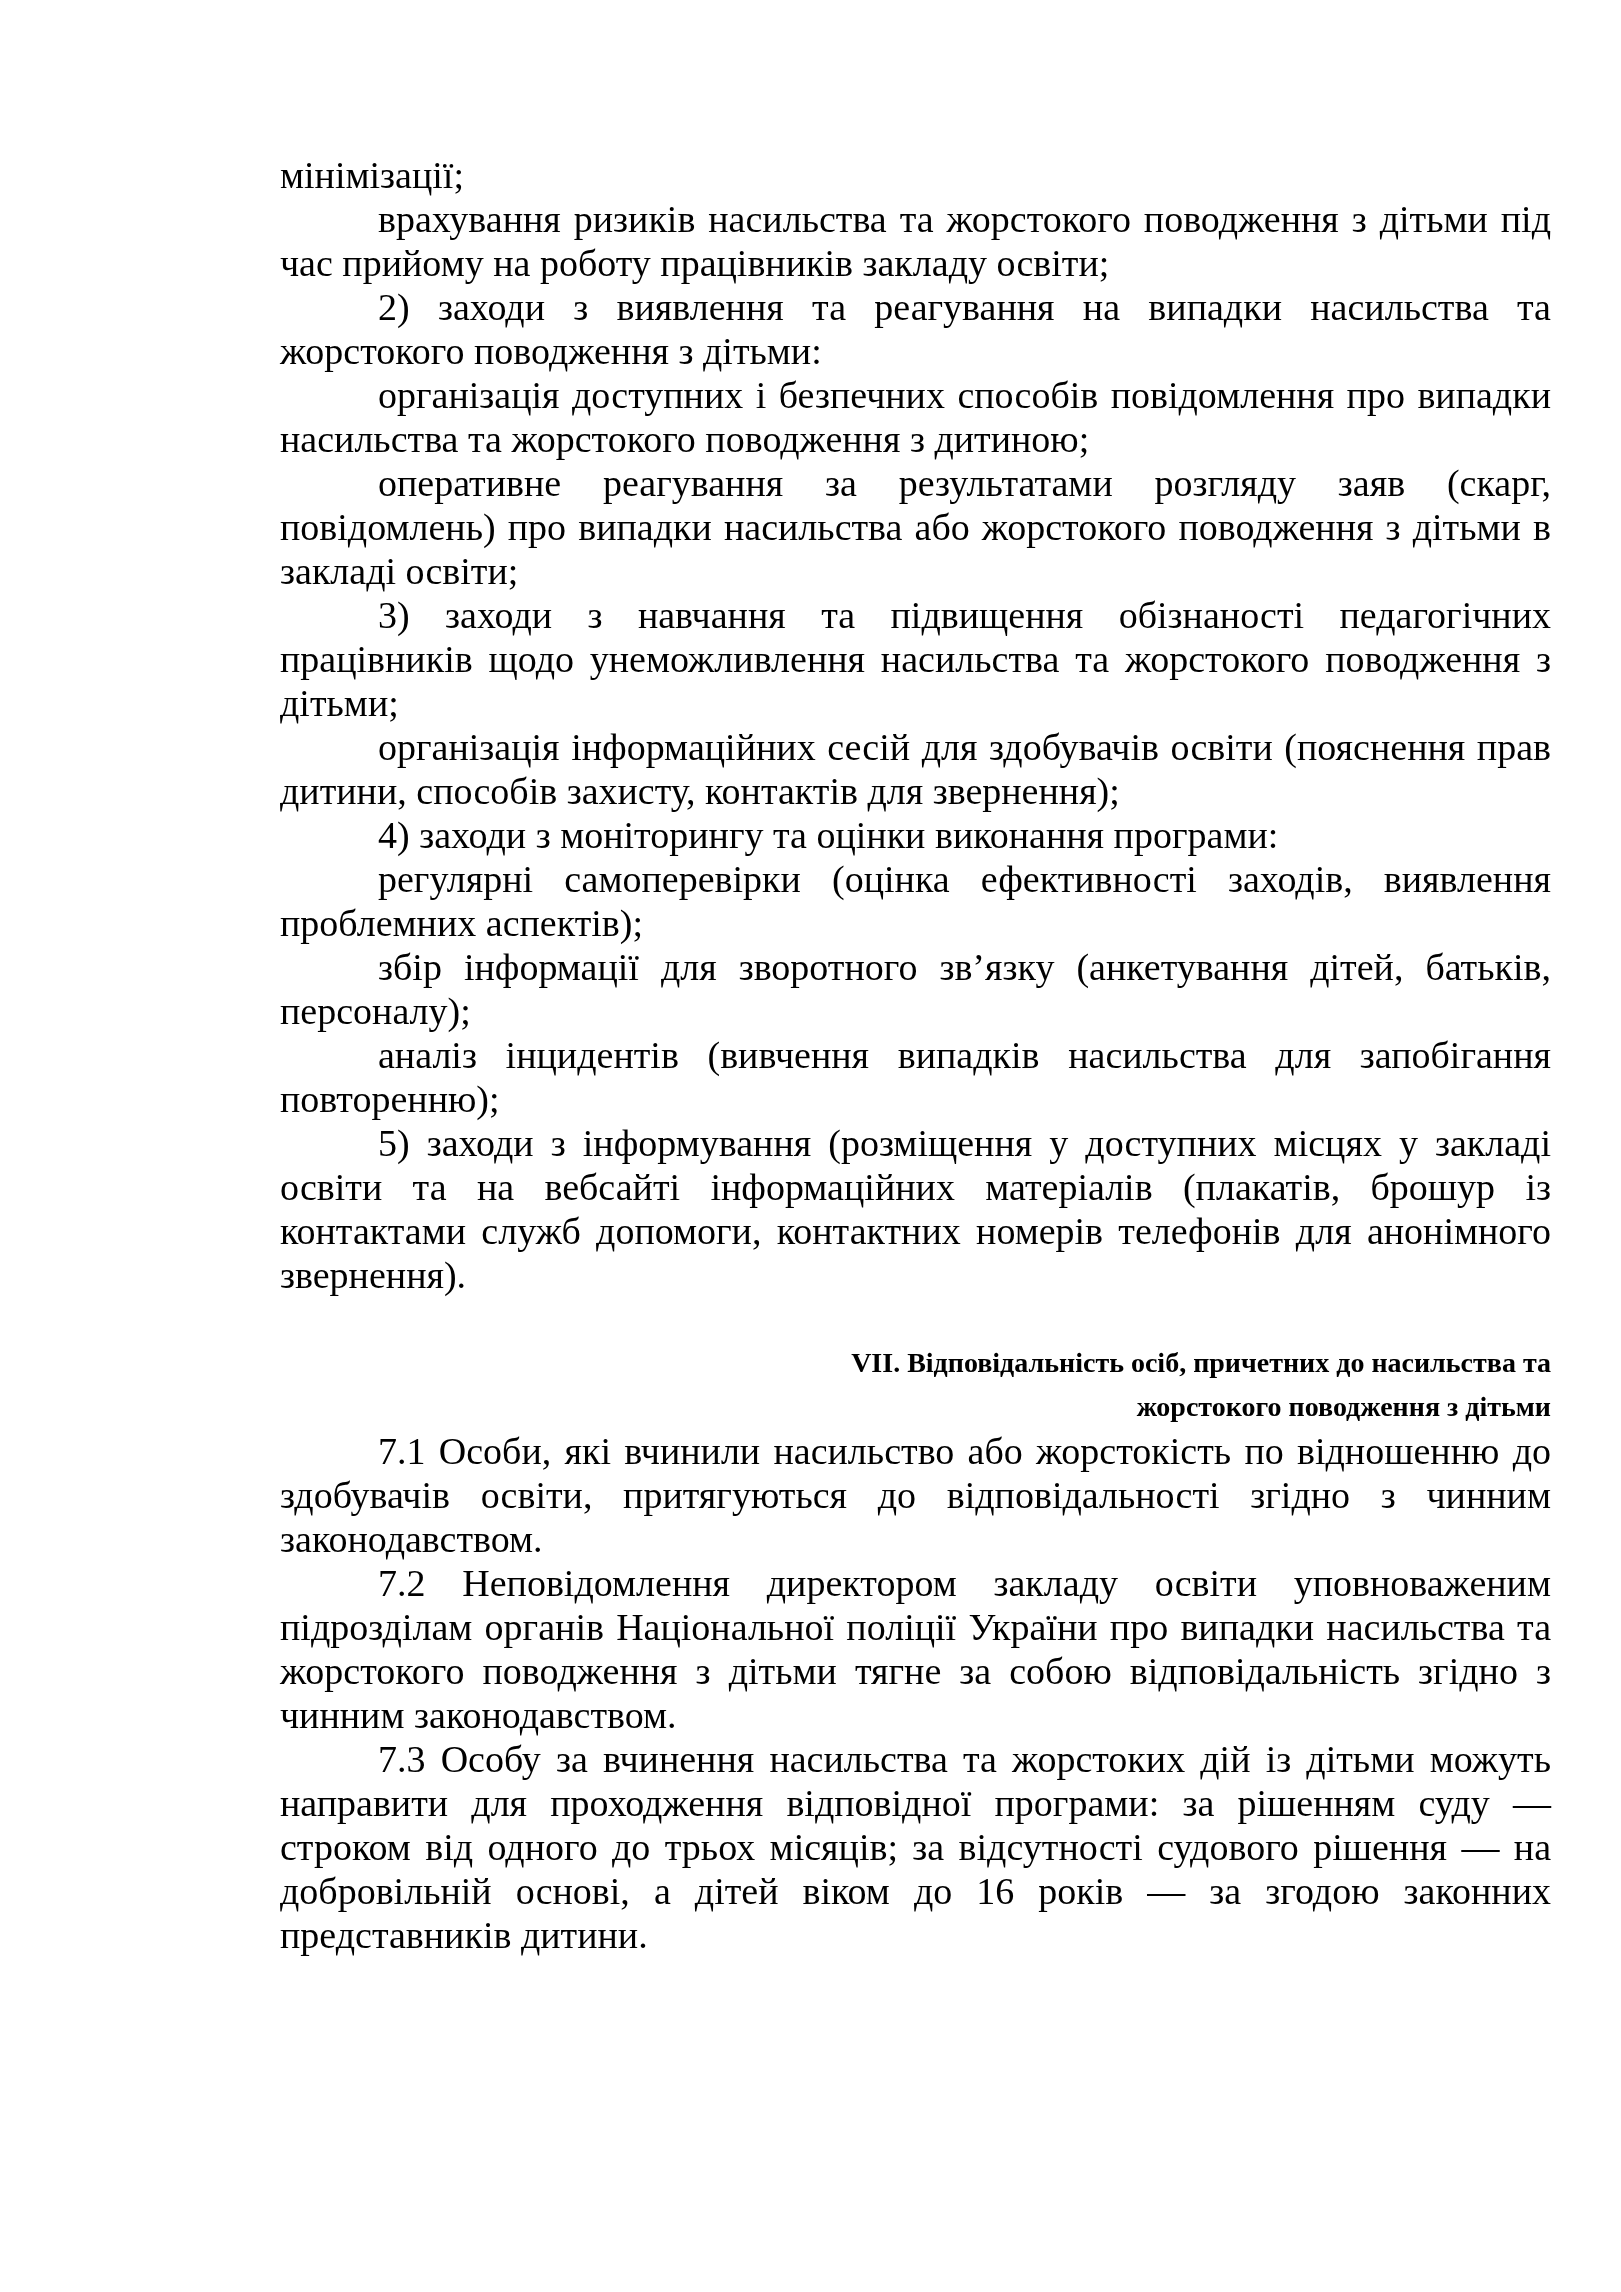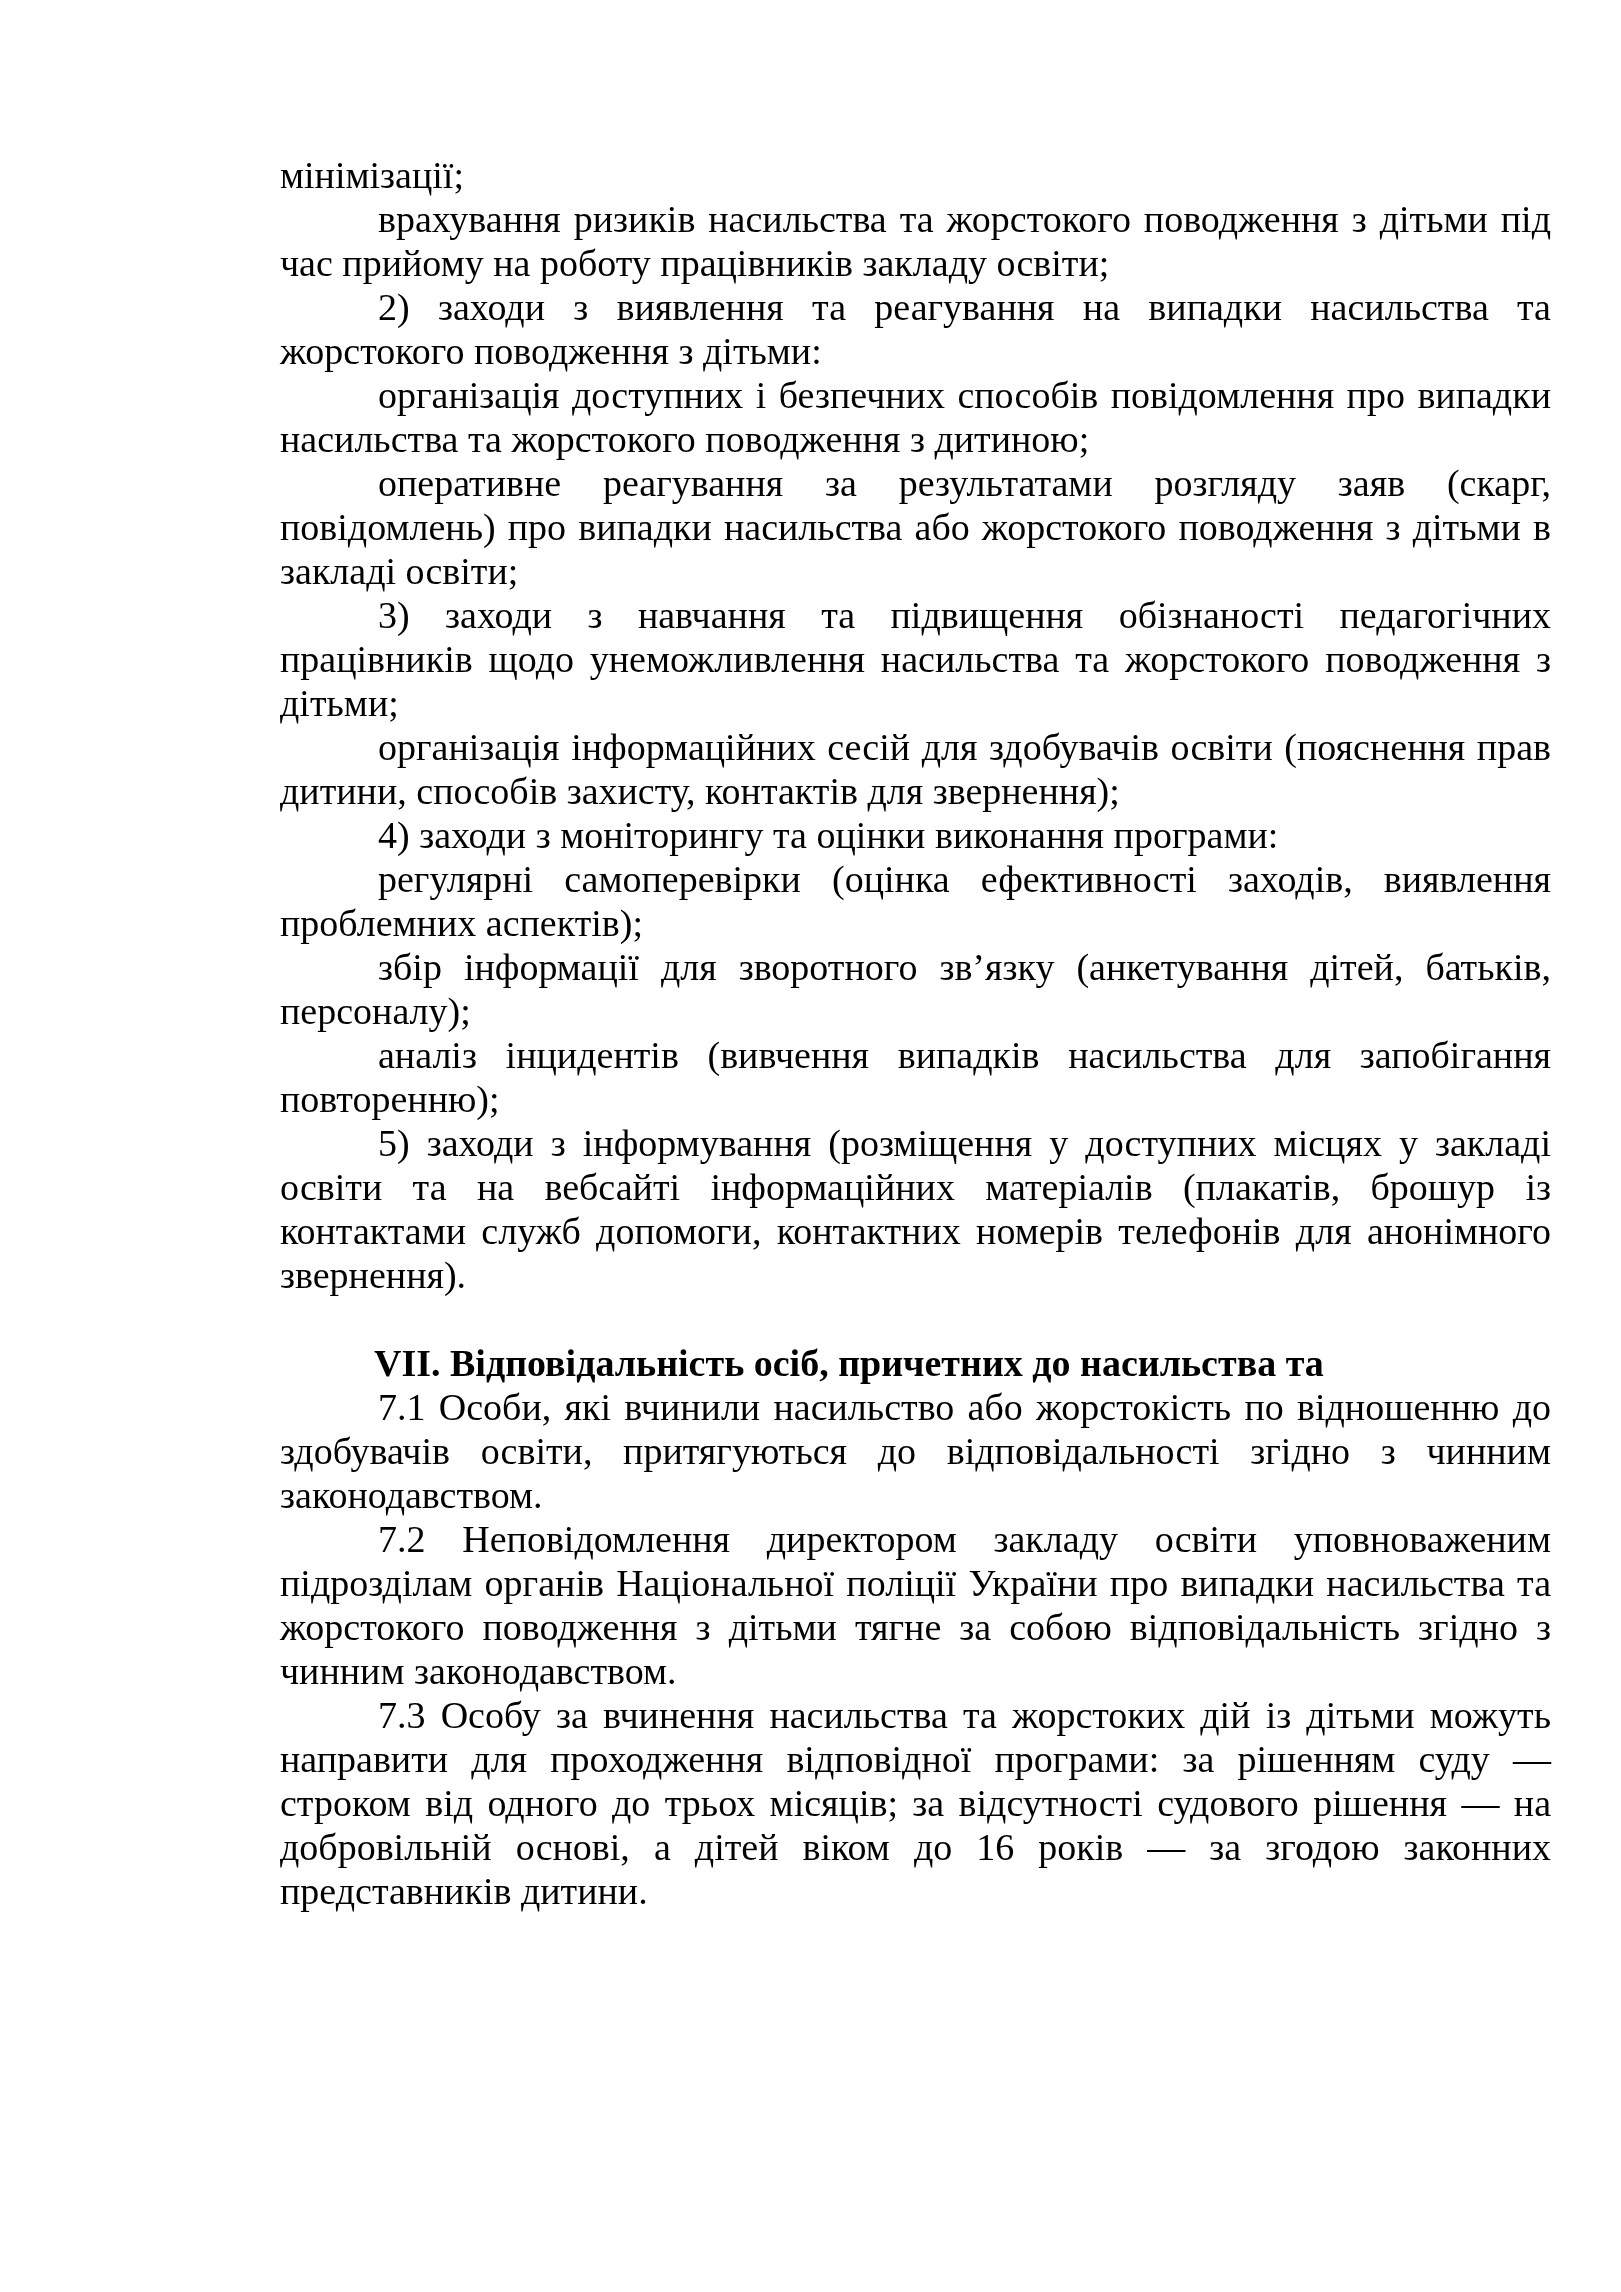--- a/index.html
+++ b/index.html
@@ -29,23 +29,23 @@
     text-align: justify;
     text-indent: 98px;
     hyphens: none;
   }
   .para.cont {
     text-indent: 0;
   }
   .heading {
     margin: 44px 0 0 94px;
     padding: 0;
-    text-align: left;
+    text-align: right;
     font-weight: bold;
-    font-size: 38px;
+    font-size: 28px;
     line-height: 44px;
   }
   .heading span {
     display: block;
   }
 </style>
 </head>
 <body>
 
 <div class="page">
@@ -57,19 +57,20 @@
   <p class="para">3) заходи з навчання та підвищення обізнаності педагогічних працівників щодо унеможливлення насильства та жорстокого поводження з дітьми;</p>
   <p class="para">організація інформаційних сесій для здобувачів освіти (пояснення прав дитини, способів захисту, контактів для звернення);</p>
   <p class="para">4) заходи з моніторингу та оцінки виконання програми:</p>
   <p class="para">регулярні самоперевірки (оцінка ефективності заходів, виявлення проблемних аспектів);</p>
   <p class="para">збір інформації для зворотного зв’язку (анкетування дітей, батьків, персоналу);</p>
   <p class="para">аналіз інцидентів (вивчення випадків насильства для запобігання повторенню);</p>
   <p class="para">5) заходи з інформування (розміщення у доступних місцях у закладі освіти та на вебсайті інформаційних матеріалів (плакатів, брошур із контактами служб допомоги, контактних номерів телефонів для анонімного звернення).</p>
 
   <h2 class="heading">
     <span>VII. Відповідальність осіб, причетних до насильства та</span>
+    <span>жорстокого поводження з дітьми</span>
   </h2>
 
   <p class="para">7.1 Особи, які вчинили насильство або жорстокість по відношенню до здобувачів освіти, притягуються до відповідальності згідно з чинним законодавством.</p>
   <p class="para">7.2 Неповідомлення директором закладу освіти уповноваженим підрозділам органів Національної поліції України про випадки насильства та жорстокого поводження з дітьми тягне за собою відповідальність згідно з чинним законодавством.</p>
   <p class="para">7.3 Особу за вчинення насильства та жорстоких дій із дітьми можуть направити для проходження відповідної програми: за рішенням суду — строком від одного до трьох місяців; за відсутності судового рішення — на добровільній основі, а дітей віком до 16 років — за згодою законних представників дитини.</p>
 </div>
 
 
 </body></html>

